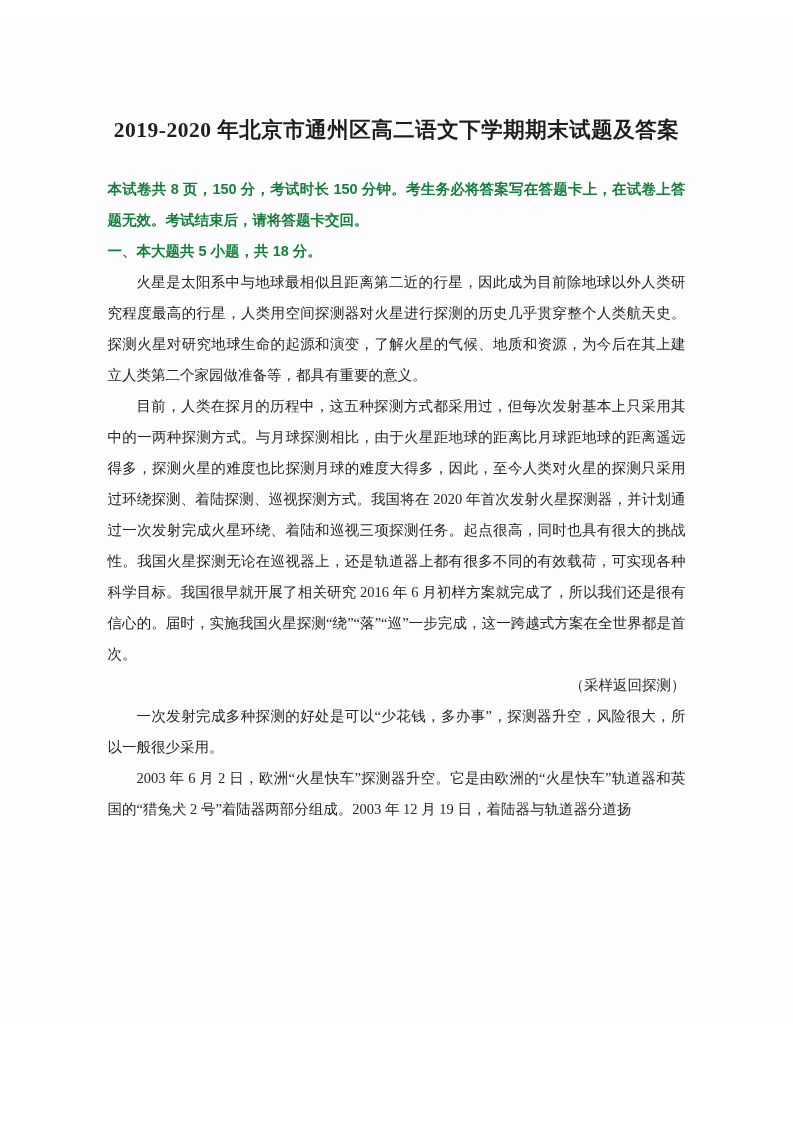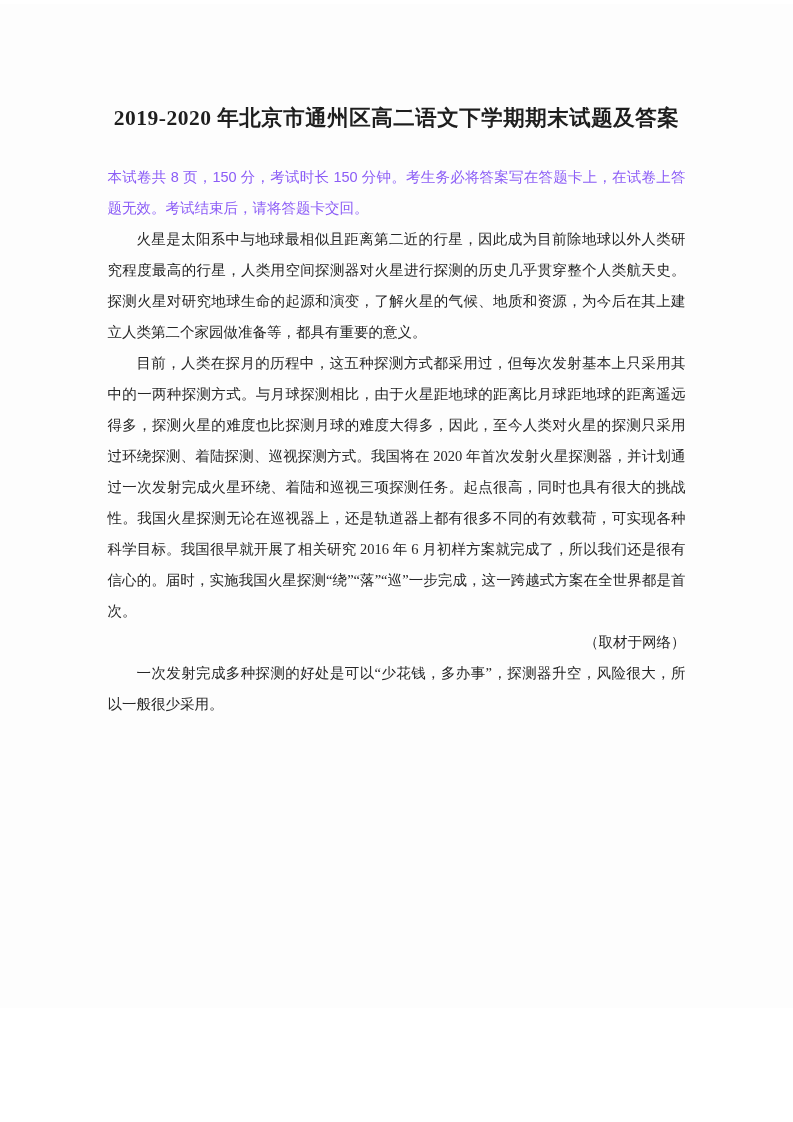--- a/index.html
+++ b/index.html
@@ -1,21 +1,21 @@
 <!DOCTYPE html>
 <html><head>
 <meta charset="utf-8">
 <style>
   html, body { margin: 0; padding: 0; }
   body { background: #ffffff; }
   .page {
     position: relative;
     width: 793px;
     height: 1004px;
-    margin: 4px auto;
+    margin: 16px auto;
     background: #fdfdfd;
     overflow: hidden;
     font-family: "Liberation Serif", serif;
   }
   .doc {
     width: 578px;
     margin: 0 auto;
     padding-top: 97px;
     color: #262626;
   }
@@ -31,22 +31,22 @@
   }
   .doc p {
     margin: 0;
     font-size: 14.5px;
     line-height: 31px;
     text-align: justify;
     text-justify: inter-ideograph;
   }
   .bold-line {
     font-family: "Liberation Sans", sans-serif;
-    font-weight: 400;
-    color: #8b5cf6;
+    font-weight: 700;
+    color: #15803d;
   }
   .indent { text-indent: 2em; }
   .source-line { text-align: right !important; }
   .watermark {
     position: absolute;
     left: 0;
     right: 0;
     top: 1064px;
     text-align: center;
     font-family: "Liberation Sans", sans-serif;
@@ -59,32 +59,34 @@
 </head>
 <body>
 
 <div class="page">
   <div class="doc">
 
     <h1 class="doc-title">2019-2020 年北京市通州区高二语文下学期期末试题及答案</h1>
 
     <p class="bold-line">本试卷共 8 页，150 分，考试时长 150 分钟。考生务必将答案写在答题卡上，在试卷上答题无效。考试结束后，请将答题卡交回。</p>
 
+    <p class="bold-line">一、本大题共 5 小题，共 18 分。</p>
 
 
 
     <p class="indent">火星是太阳系中与地球最相似且距离第二近的行星，因此成为目前除地球以外人类研究程度最高的行星，人类用空间探测器对火星进行探测的历史几乎贯穿整个人类航天史。探测火星对研究地球生命的起源和演变，了解火星的气候、地质和资源，为今后在其上建立人类第二个家园做准备等，都具有重要的意义。</p>
 
 
     <p class="indent">目前，人类在探月的历程中，这五种探测方式都采用过，但每次发射基本上只采用其中的一两种探测方式。与月球探测相比，由于火星距地球的距离比月球距地球的距离遥远得多，探测火星的难度也比探测月球的难度大得多，因此，至今人类对火星的探测只采用过环绕探测、着陆探测、巡视探测方式。我国将在 2020 年首次发射火星探测器，并计划通过一次发射完成火星环绕、着陆和巡视三项探测任务。起点很高，同时也具有很大的挑战性。我国火星探测无论在巡视器上，还是轨道器上都有很多不同的有效载荷，可实现各种科学目标。我国很早就开展了相关研究 2016 年 6 月初样方案就完成了，所以我们还是很有信心的。届时，实施我国火星探测“绕”“落”“巡”一步完成，这一跨越式方案在全世界都是首次。</p>
 
-    <p class="source-line">（取材于网络）</p>
+    <p class="source-line">（采样返回探测）</p>
 
 
     <p class="indent">一次发射完成多种探测的好处是可以“少花钱，多办事”，探测器升空，风险很大，所以一般很少采用。</p>
 
+    <p class="indent">2003 年 6 月 2 日，欧洲“火星快车”探测器升空。它是由欧洲的“火星快车”轨道器和英国的“猎兔犬 2 号”着陆器两部分组成。2003 年 12 月 19 日，着陆器与轨道器分道扬</p>
 
   </div>
 
   <div class="watermark">
     <span>领航学科网</span><span>https://xueke.jmkzh.com</span>
   </div>
 </div>
 
 </body></html>

